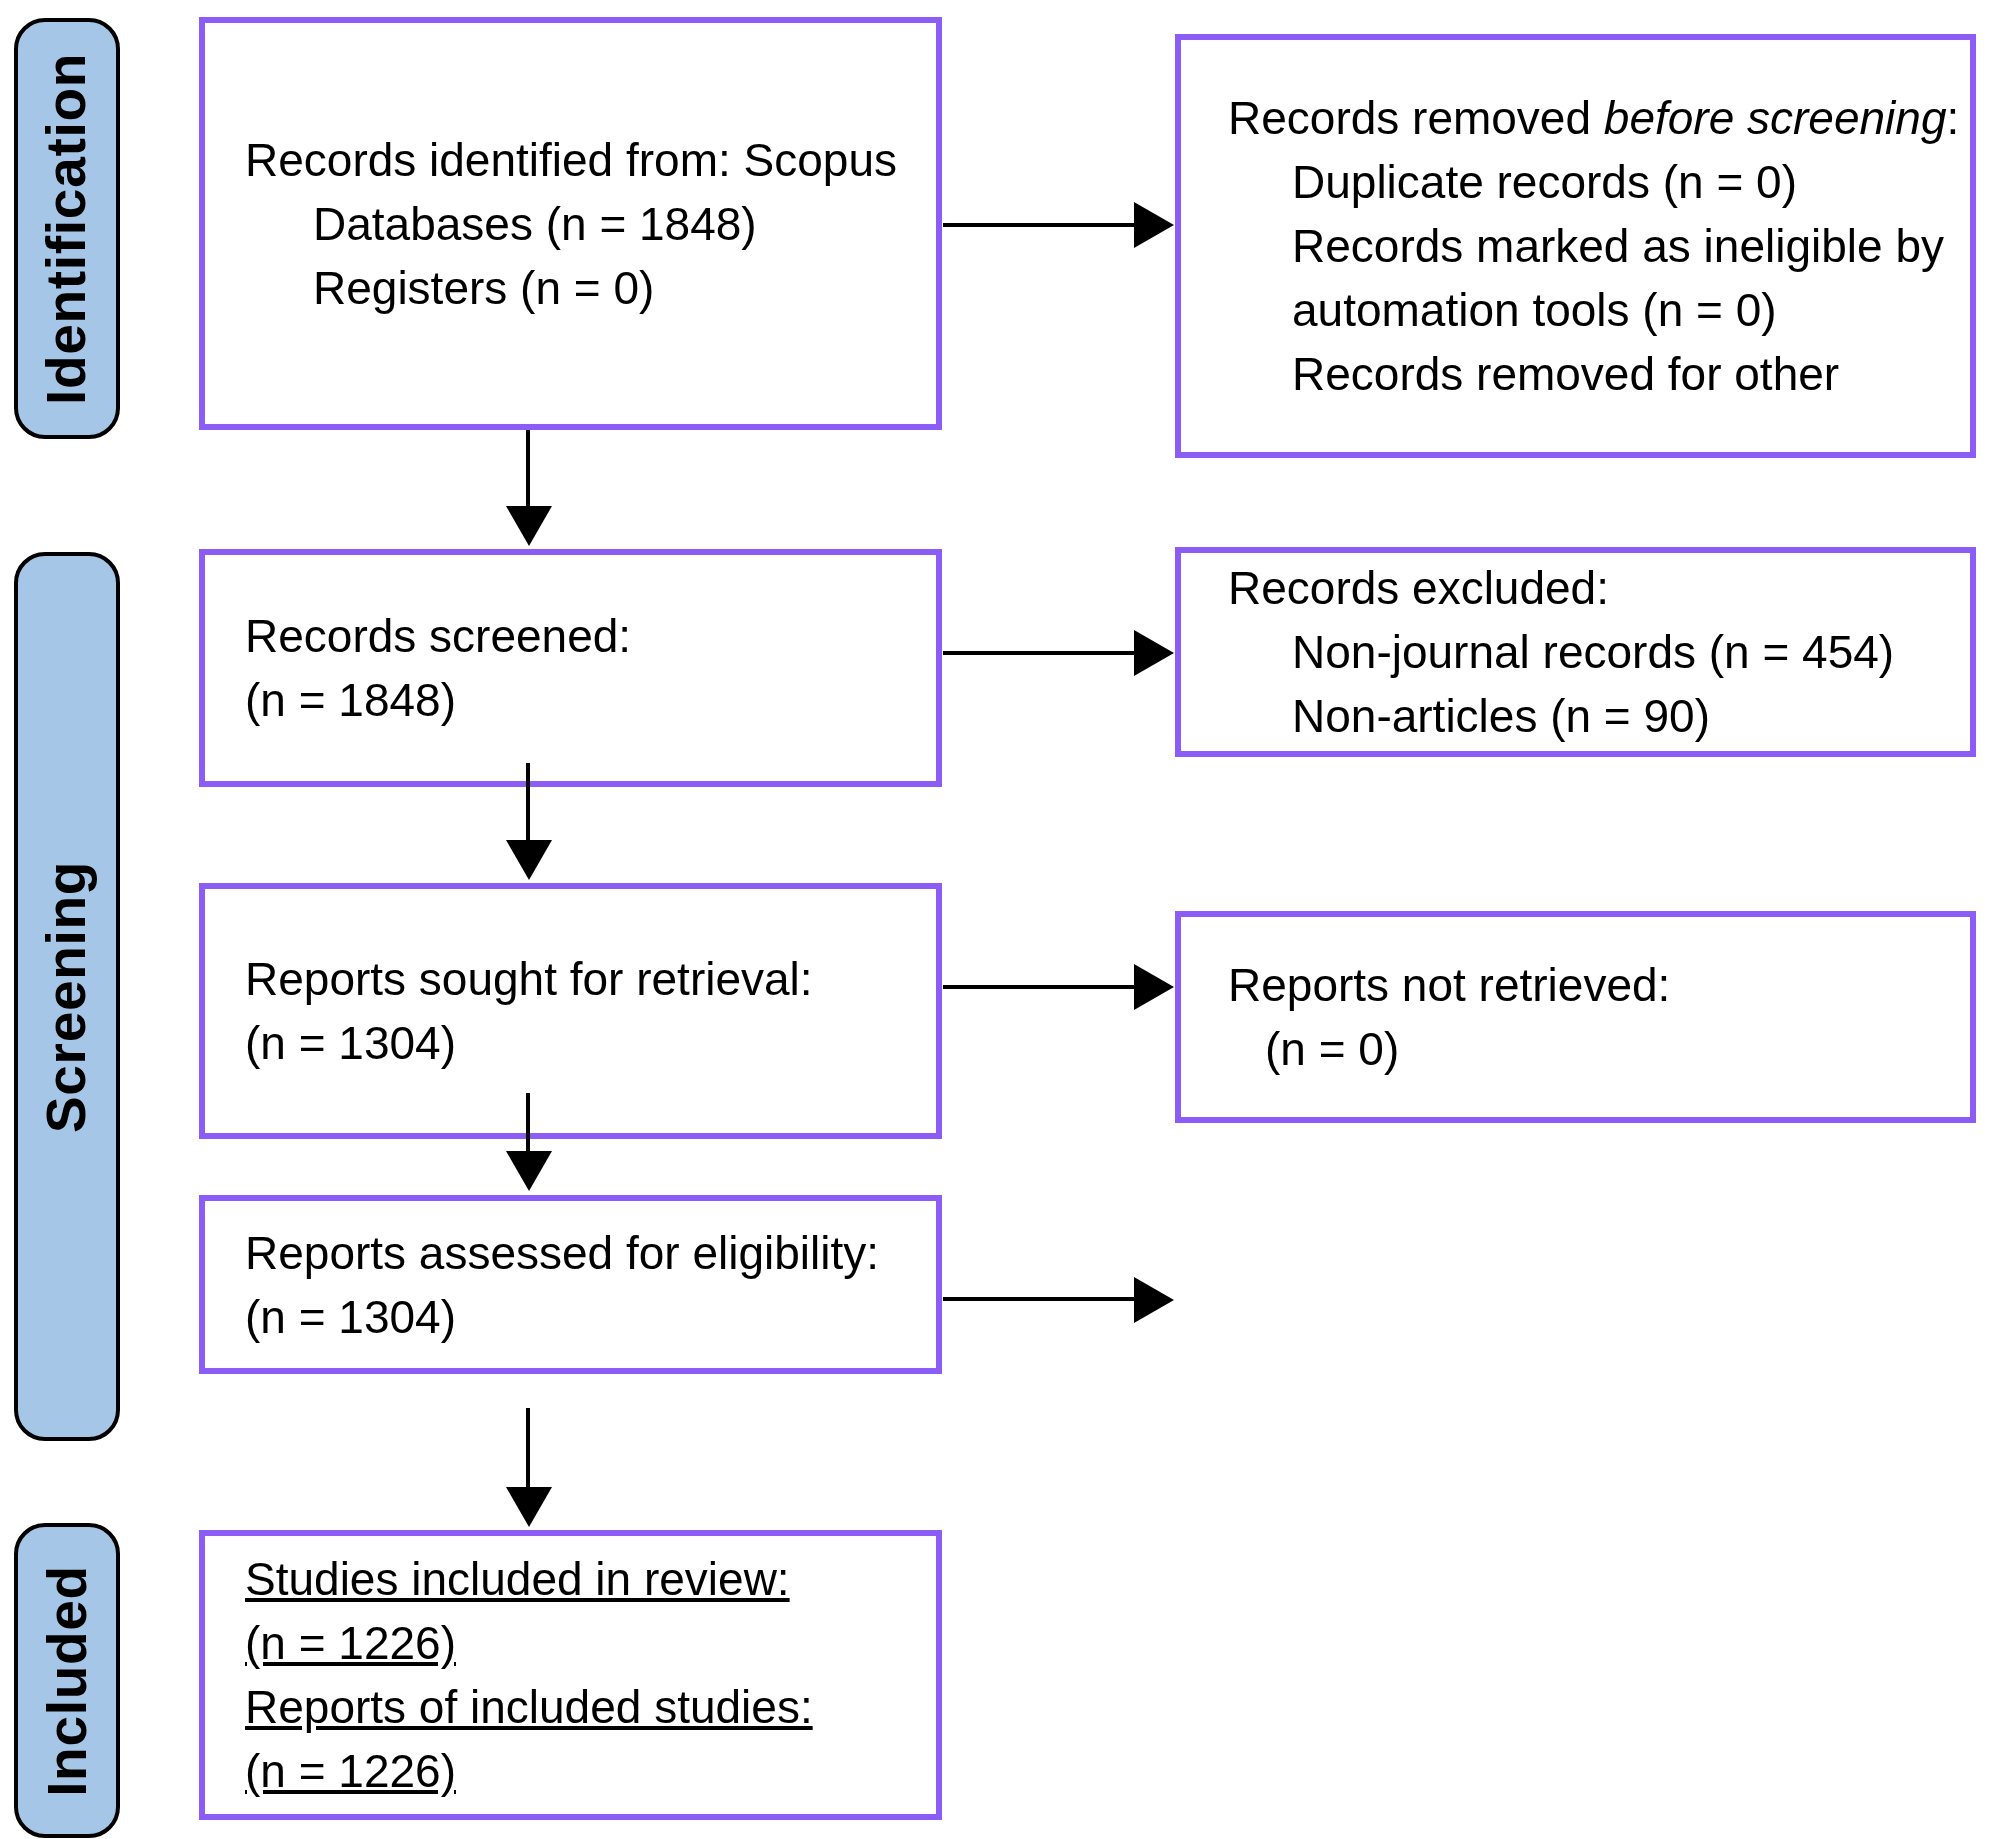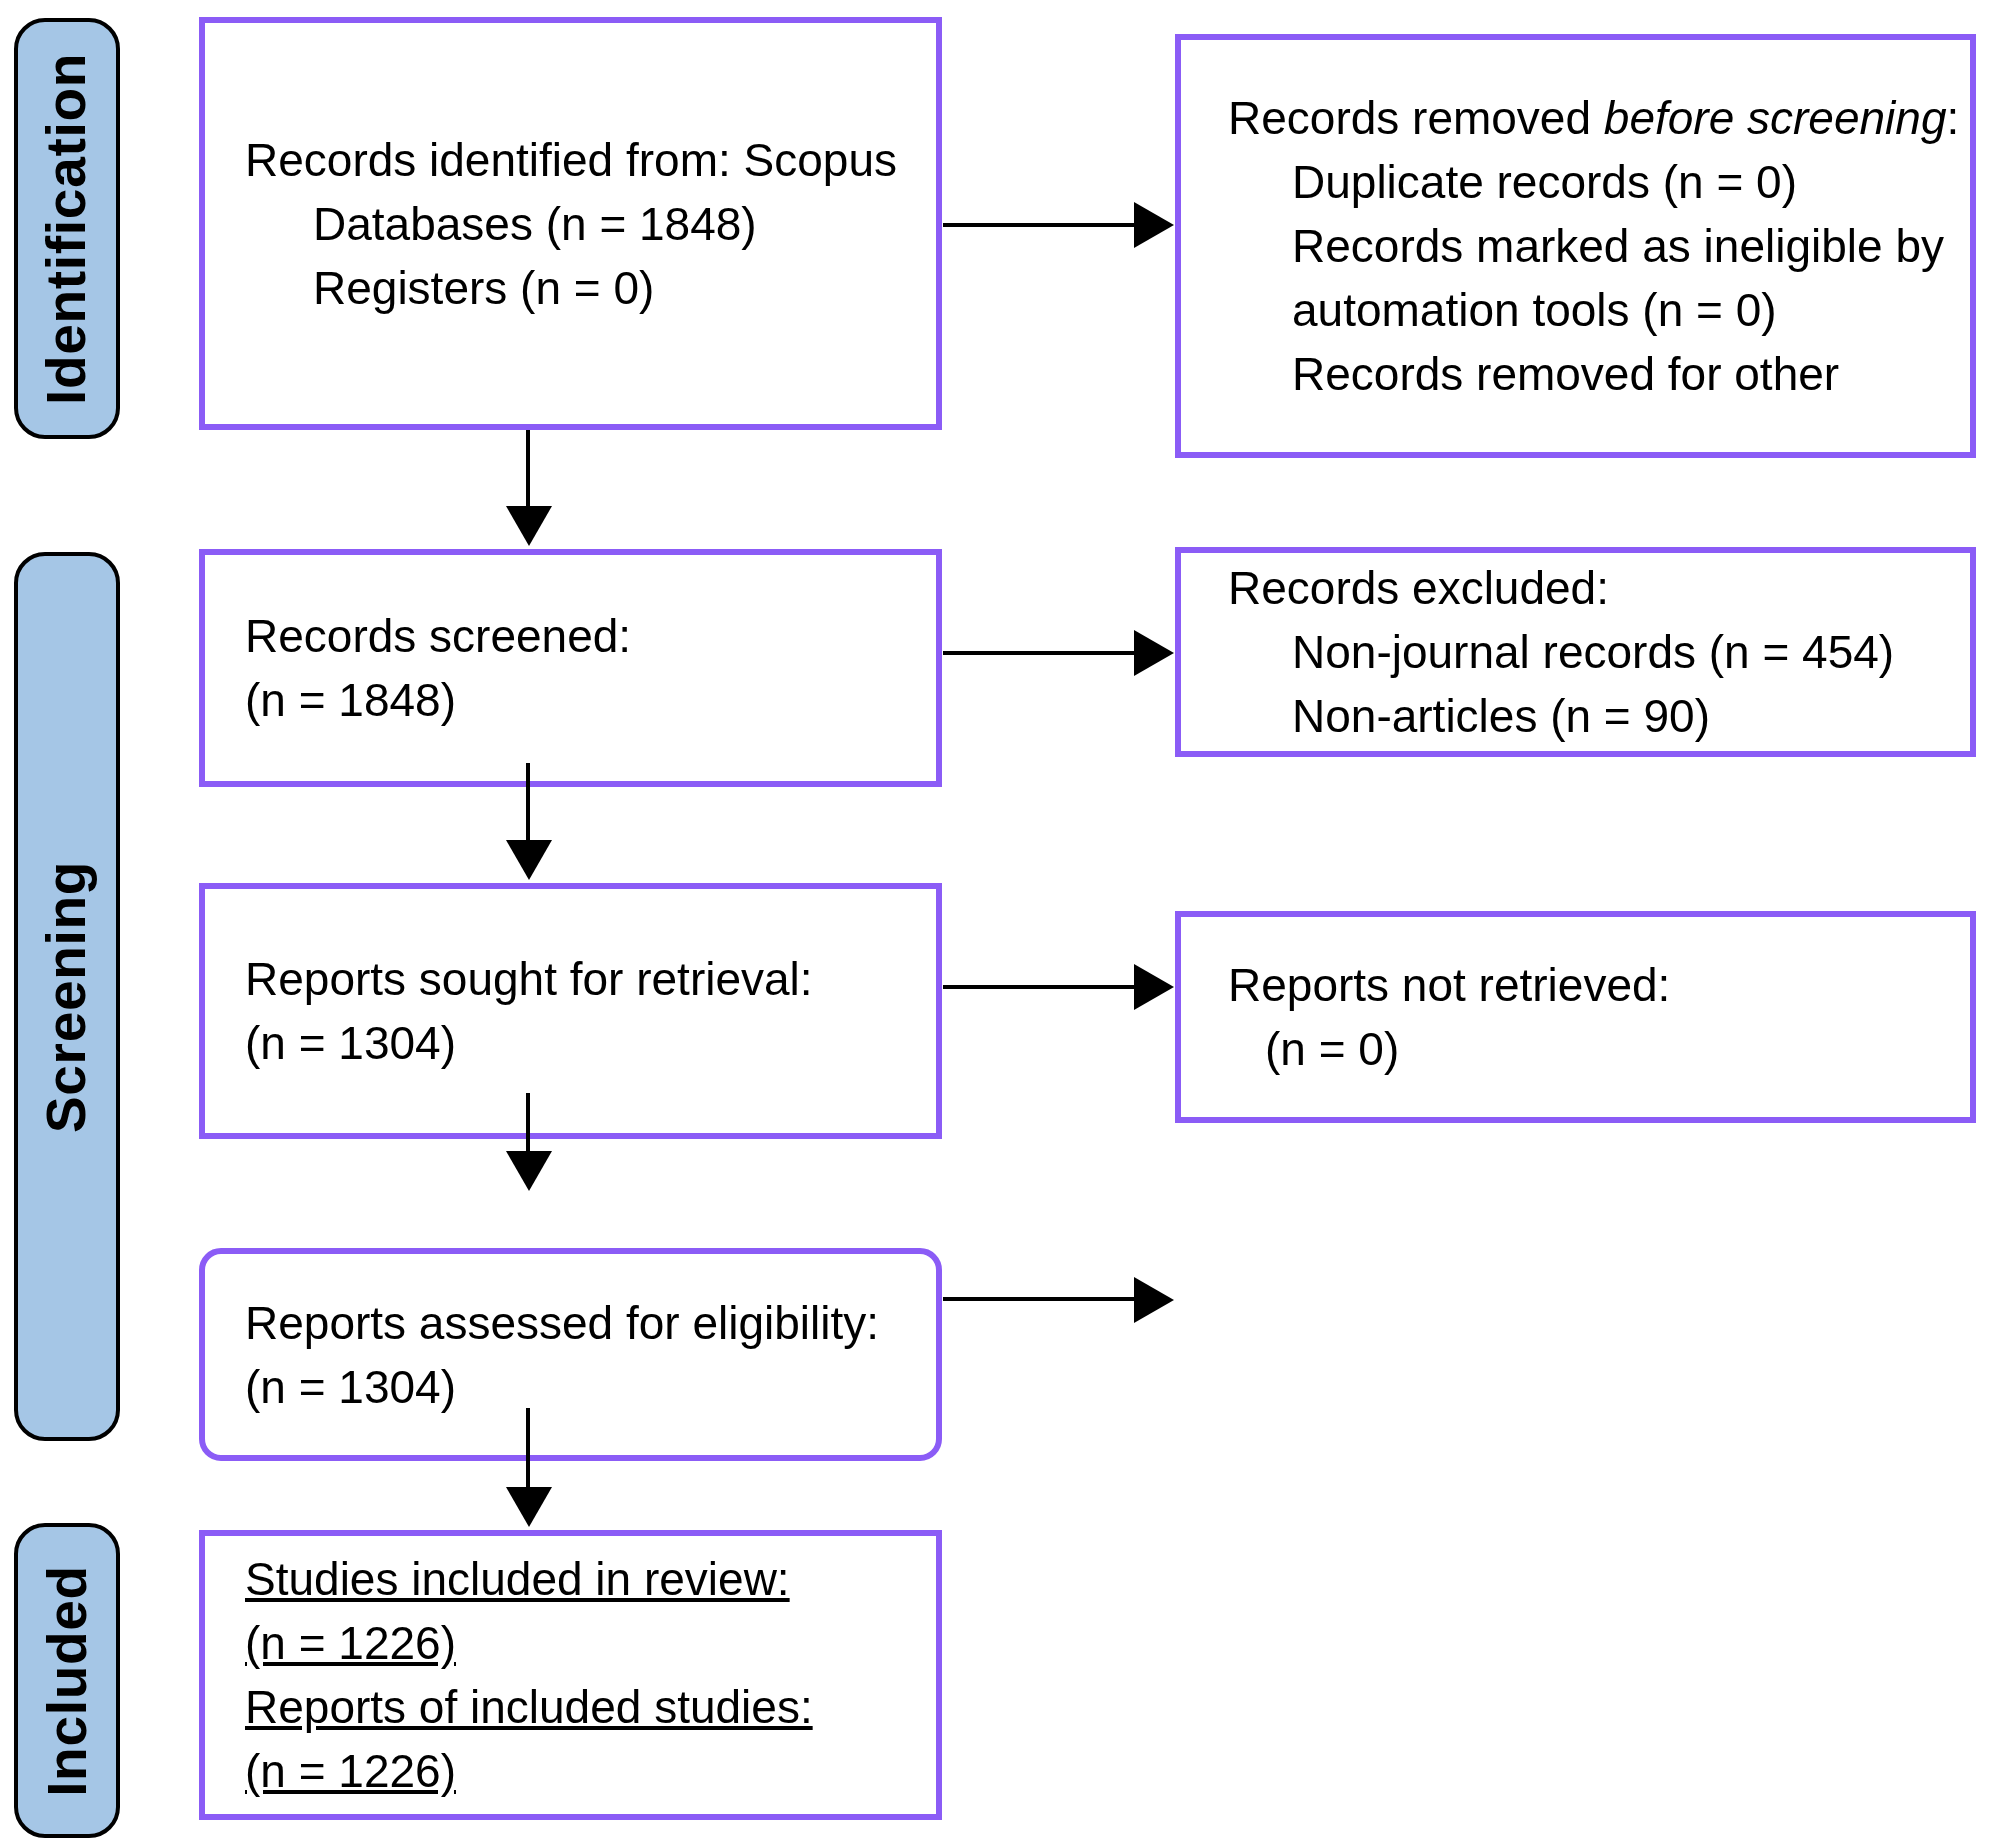--- a/index.html
+++ b/index.html
@@ -80,21 +80,21 @@
   <div class="fbox main-col" style="top:549px;height:238px;">
     <div class="line">Records screened:</div>
     <div class="line">(n = 1848)</div>
   </div>
 
   <div class="fbox main-col" style="top:883px;height:256px;">
     <div class="line">Reports sought for retrieval:</div>
     <div class="line">(n = 1304)</div>
   </div>
 
-  <div class="fbox main-col" style="top:1248px;height:213px;border-radius:22px;">
+  <div class="fbox main-col" style="top:1195px;height:179px;">
     <div class="line">Reports assessed for eligibility:</div>
     <div class="line">(n = 1304)</div>
   </div>
 
   <div class="fbox main-col" style="top:1530px;height:290px;text-decoration:underline;">
     <div class="line">Studies included in review:</div>
     <div class="line">(n = 1226)</div>
     <div class="line">Reports of included studies:</div>
     <div class="line">(n = 1226)</div>
   </div>

